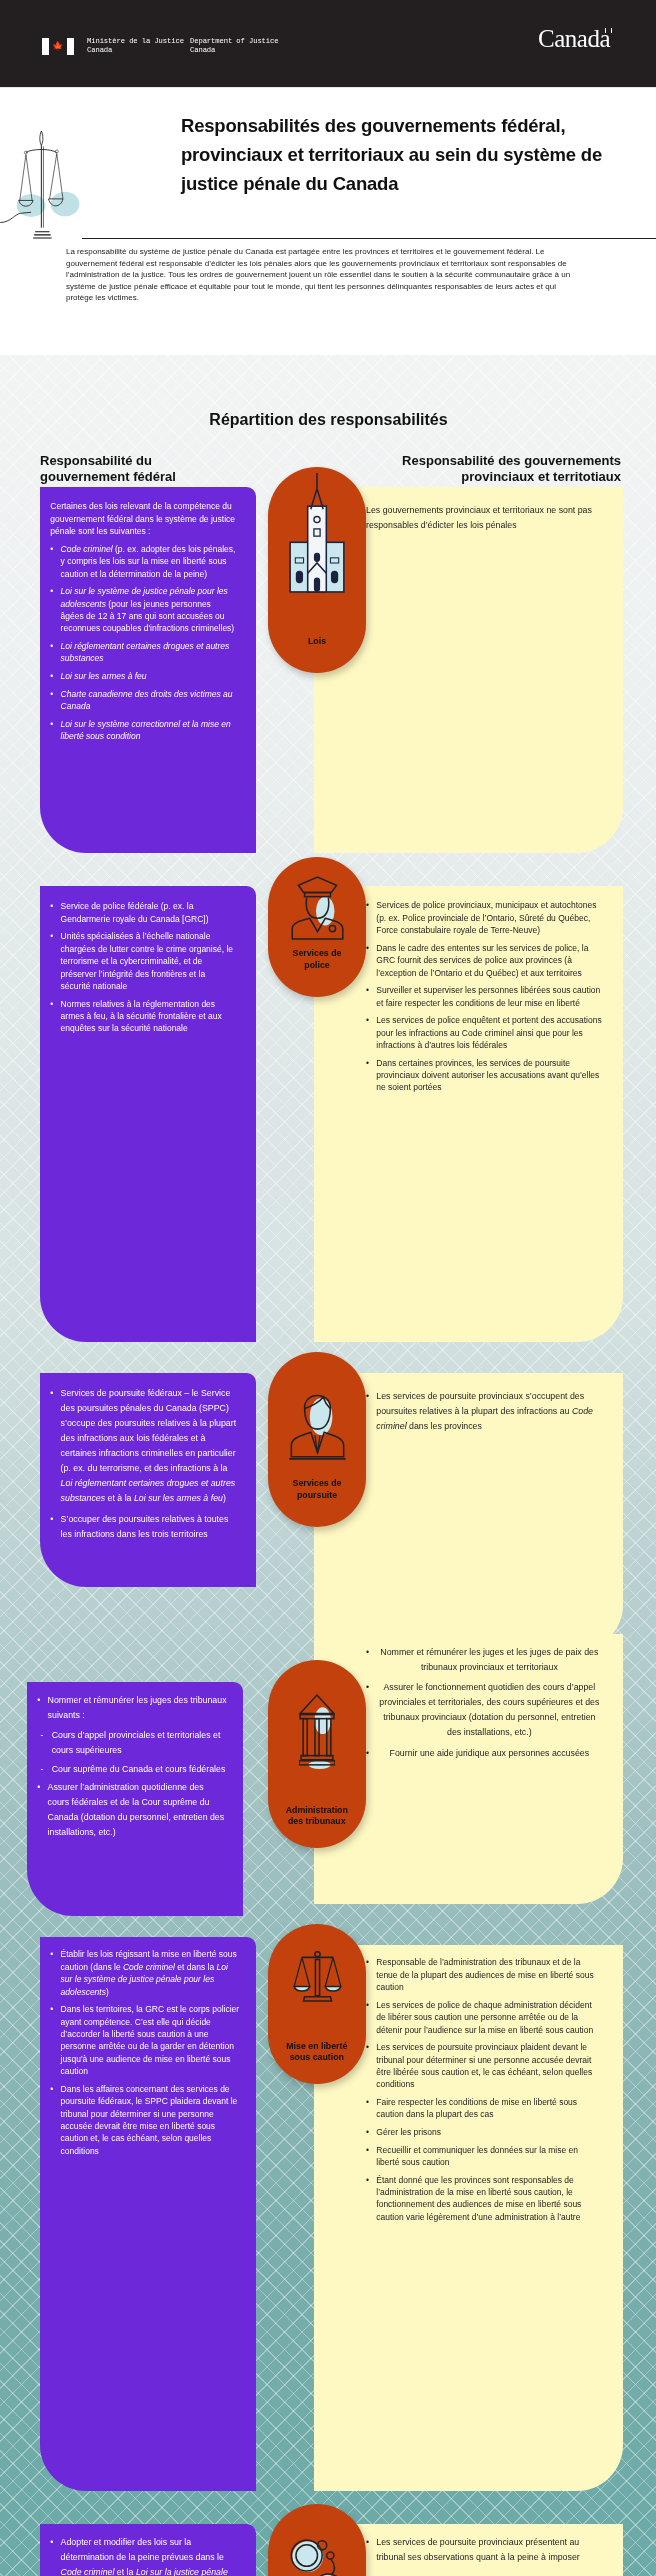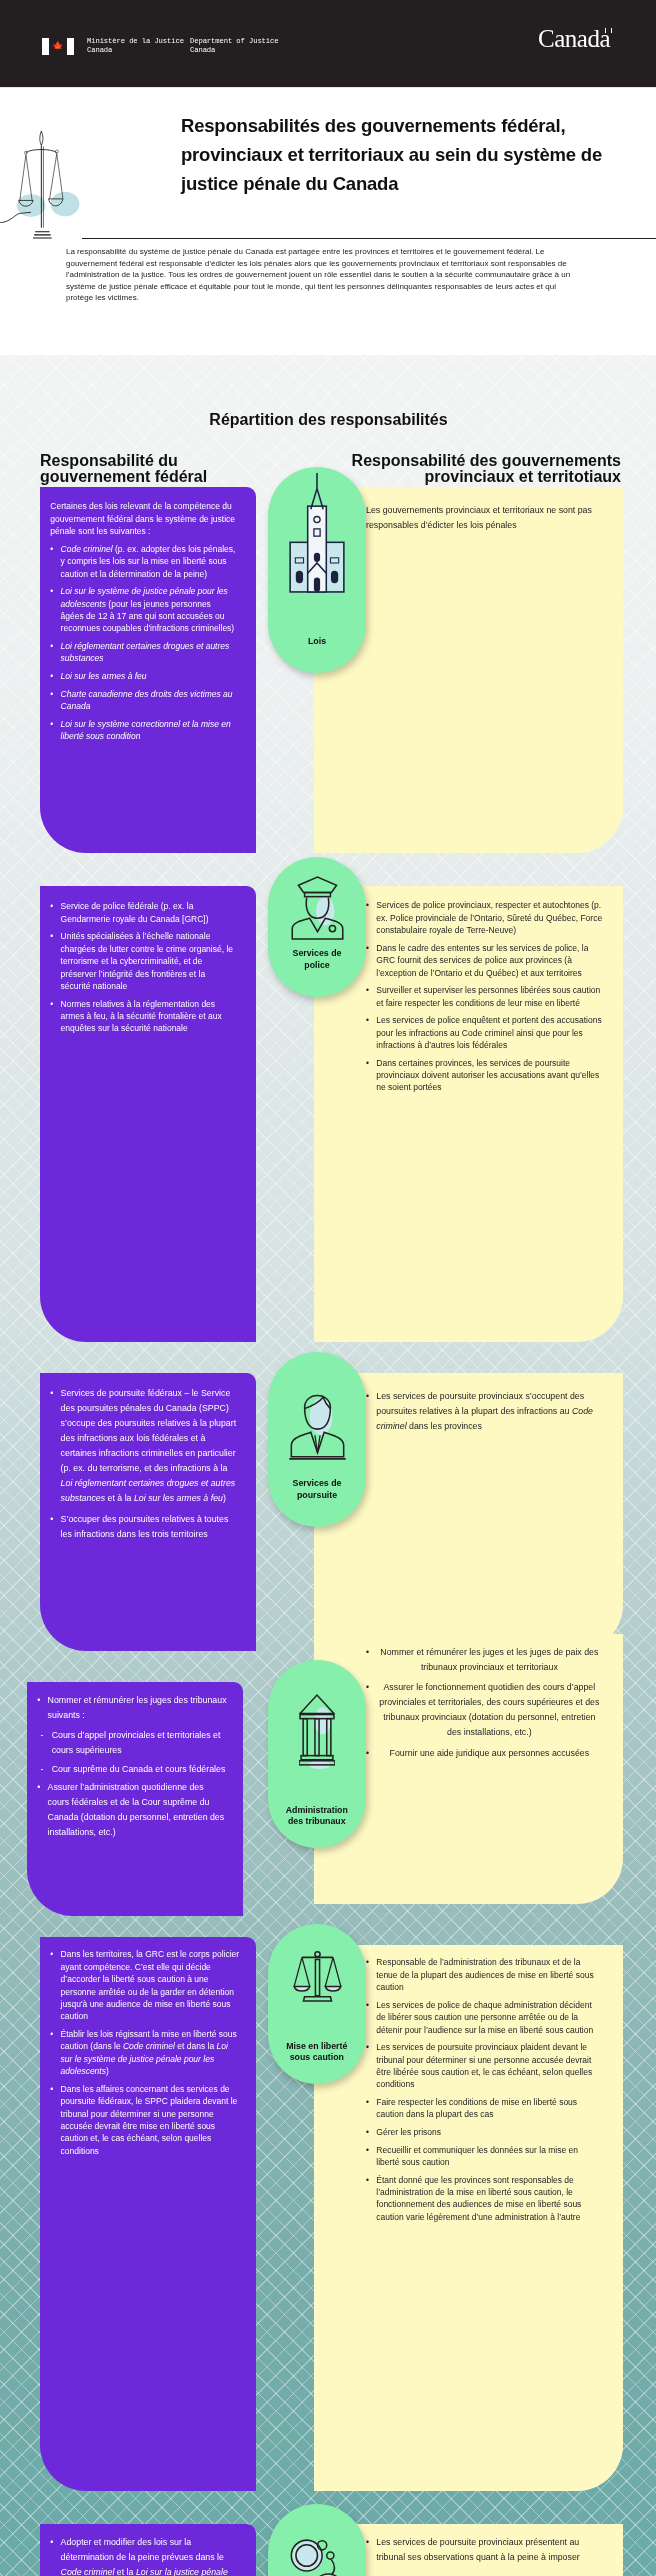--- a/index.html
+++ b/index.html
@@ -25,39 +25,39 @@
   .intro { position: absolute; left: 66px; top: 246px; width: 515px; font-family: "Liberation Sans Narrow","Liberation Sans", sans-serif; font-size: 8px; line-height: 11.6px; color: #222; }
 
   
   .pattern-section { position: absolute; left: 0; top: 355px; width: 657px; height: 2393px;
     background:
       repeating-linear-gradient(45deg, rgba(255,255,255,0) 0 11.3px, rgba(255,255,255,0.35) 11.3px 12.4px),
       repeating-linear-gradient(-45deg, rgba(255,255,255,0) 0 11.3px, rgba(255,255,255,0.35) 11.3px 12.4px),
       linear-gradient(180deg, #f2f4f4 0%, #eef1f1 12%, #d5e1e1 40%, #9fc0c0 62%, #78adab 80%, #63a8a4 100%);
   }
   .section-title { position: absolute; left: 0; width: 657px; text-align: center; font-size: 16px; font-weight: bold; color: #111; }
-  .col-head { position: absolute; top: 453px; font-family: "Liberation Sans Narrow","Liberation Sans", sans-serif; font-size: 16px; font-weight: bold; line-height: 15.5px; color: #111; }
+  .col-head { position: absolute; top: 453px; font-family: "Liberation Sans Narrow","Liberation Sans", sans-serif; font-size: 13px; font-weight: bold; line-height: 15.5px; color: #111; }
   .col-head.left { left: 40px; }
   .col-head.right { right: 36px; text-align: right; }
 
   
   .panel { position: absolute; }
   .panel.fed { background: #6d28d9; color: #fff; border-radius: 0 9.3px 0 46px; }
   .panel.prov { background: #fef9c3; color: #1d1d1d; border-radius: 9.3px 0 46px 0; }
   .panel ul { list-style: none; }
   .panel li { position: relative; padding-left: 10.3px; margin-bottom: 5.2px; }
   .panel li::before { content: "\2022"; position: absolute; left: 0; top: 0; }
   .panel li.dash::before { content: "-"; left: 3.1px; }
   .panel li.dash { padding-left: 14.4px; margin-bottom: 3.1px; }
   .panel p { margin-bottom: 5.2px; }
   .txt-a { font-size: 8.5px; line-height: 12.4px; }
   .txt-n { font-family: "Liberation Sans Narrow","Liberation Sans", sans-serif; font-size: 8.8px; line-height: 15px; }
   em { font-style: italic; }
 
-  .pill { position: absolute; width: 98px; background: #86efac; border-radius: 49px; box-shadow: 2.1px 4.1px 7.2px rgba(0,0,0,0.22); display: flex; flex-direction: column; align-items: center; }
+  .pill { position: absolute; width: 98px; background: #c2410c; border-radius: 49px; box-shadow: 2.1px 4.1px 7.2px rgba(0,0,0,0.22); display: flex; flex-direction: column; align-items: center; }
   .pill .icon { margin-top: 20.6px; }
   .pill .label { position: absolute; bottom: 26px; left: 0; width: 98px; text-align: center; font-weight: bold; font-size: 8.8px; line-height: 11.3px; color: #111; }
 </style>
 </head>
 <body>
 
 <div class="page">
 
   <div class="gov-header">
     <div class="flag">
@@ -144,40 +144,40 @@
 
   <div class="panel fed txt-a" style="left:40px; top:886px; width:216px; height:456px; padding:14.4px 20.6px 0 10.3px;">
     <ul>
       <li>Service de police fédérale (p. ex. la Gendarmerie royale du Canada [GRC])</li>
       <li>Unités spécialisées à l’échelle nationale chargées de lutter contre le crime organisé, le terrorisme et la cybercriminalité, et de préserver l’intégrité des frontières et la sécurité nationale</li>
       <li>Normes relatives à la réglementation des armes à feu, à la sécurité frontalière et aux enquêtes sur la sécurité nationale</li>
     </ul>
   </div>
   <div class="panel prov txt-a" style="left:314px; top:886px; width:309px; height:456px; padding:13.4px 20.6px 0 52px;">
     <ul>
-      <li>Services de police provinciaux, respecter et autochtones (p. ex. Police provinciale de l’Ontario, Sûreté du Québec, Force constabulaire royale de Terre-Neuve)</li>
+      <li>Services de police provinciaux, municipaux et autochtones (p. ex. Police provinciale de l’Ontario, Sûreté du Québec, Force constabulaire royale de Terre-Neuve)</li>
       <li>Dans le cadre des ententes sur les services de police, la GRC fournit des services de police aux provinces (à l’exception de l’Ontario et du Québec) et aux territoires</li>
       <li>Surveiller et superviser les personnes libérées sous caution et faire respecter les conditions de leur mise en liberté</li>
       <li>Les services de police enquêtent et portent des accusations pour les infractions au Code criminel ainsi que pour les infractions à d’autres lois fédérales</li>
       <li>Dans certaines provinces, les services de poursuite provinciaux doivent autoriser les accusations avant qu’elles ne soient portées</li>
     </ul>
   </div>
   <div class="pill" style="left:268px; top:857px; height:140px;">
     <svg class="icon" width="57" height="67" viewBox="0 0 110 130" style="margin-top:17.5px;">
       <ellipse cx="70" cy="70" rx="18" ry="28" fill="#c9e7ec"></ellipse>
       <path d="M18 20 L55 4 L92 20 L82 34 L28 34 Z" fill="none" stroke="#222" stroke-width="3"></path>
       <rect x="30" y="34" width="50" height="8" fill="none" stroke="#222" stroke-width="3"></rect>
       <path d="M34 44 C30 70,40 84,55 84 C70 84,80 70,76 44" fill="none" stroke="#222" stroke-width="3"></path>
       <path d="M6 124 L6 104 C6 92,24 88,40 84 L55 110 L70 84 C86 88,104 92,104 104 L104 124 Z" fill="none" stroke="#222" stroke-width="3"></path>
       <circle cx="84" cy="104" r="6" fill="none" stroke="#222" stroke-width="3"></circle>
     </svg>
     <div class="label" style="width:67px; left:15.5px;">Services de police</div>
   </div>
 
-  <div class="panel fed txt-n" style="left:40px; top:1373px; width:216px; height:278px; padding:13.4px 15.5px 0 10.3px;">
+  <div class="panel fed txt-n" style="left:40px; top:1373px; width:216px; height:214px; padding:13.4px 15.5px 0 10.3px;">
     <ul>
       <li><span>Services de poursuite fédéraux – le Service des poursuites pénales du Canada (SPPC) s’occupe des poursuites relatives à la plupart des infractions aux lois fédérales et à certaines infractions criminelles en particulier (p. ex. du terrorisme, et des infractions à la </span><em>Loi réglementant certaines drogues et autres substances</em><span> et à la </span><em>Loi sur les armes à feu</em><span>)</span></li>
       <li>S’occuper des poursuites relatives à toutes les infractions dans les trois territoires</li>
     </ul>
   </div>
   <div class="panel prov txt-n" style="left:314px; top:1373px; width:309px; height:278px; padding:15.5px 20.6px 0 52px;">
     <ul>
       <li><span>Les services de poursuite provinciaux s’occupent des poursuites relatives à la plupart des infractions au </span><em>Code criminel</em><span> dans les provinces</span></li>
     </ul>
   </div>
@@ -218,22 +218,22 @@
       <rect x="31" y="50" width="8" height="72" fill="none" stroke="#222" stroke-width="3"></rect>
       <rect x="54" y="50" width="8" height="72" fill="none" stroke="#222" stroke-width="3"></rect>
       <rect x="4" y="122" width="62" height="8" fill="none" stroke="#222" stroke-width="3"></rect>
       <rect x="0" y="132" width="70" height="8" fill="none" stroke="#222" stroke-width="3"></rect>
     </svg>
     <div class="label" style="width:77px; left:10.3px; bottom:20.6px;">Administration des tribunaux</div>
   </div>
 
   <div class="panel fed txt-a" style="left:40px; top:1937px; width:216px; height:554px; padding:11.3px 15.5px 0 10.3px;">
     <ul>
+      <li><span>Établir les lois régissant la mise en liberté sous caution (dans le </span><em>Code criminel</em><span> et dans la </span><em>Loi sur le système de justice pénale pour les adolescents</em><span>)</span></li>
       <li>Dans les territoires, la GRC est le corps policier ayant compétence. C’est elle qui décide d’accorder la liberté sous caution à une personne arrêtée ou de la garder en détention jusqu'à une audience de mise en liberté sous caution</li>
-      <li><span>Établir les lois régissant la mise en liberté sous caution (dans le </span><em>Code criminel</em><span> et dans la </span><em>Loi sur le système de justice pénale pour les adolescents</em><span>)</span></li>
       <li>Dans les affaires concernant des services de poursuite fédéraux, le SPPC plaidera devant le tribunal pour déterminer si une personne accusée devrait être mise en liberté sous caution et, le cas échéant, selon quelles conditions</li>
     </ul>
   </div>
   <div class="panel prov txt-a" style="left:314px; top:1945px; width:309px; height:546px; padding:11.3px 20.6px 0 52px;">
     <ul>
       <li>Responsable de l’administration des tribunaux et de la tenue de la plupart des audiences de mise en liberté sous caution</li>
       <li>Les services de police de chaque administration décident de libérer sous caution une personne arrêtée ou de la détenir pour l’audience sur la mise en liberté sous caution</li>
       <li>Les services de poursuite provinciaux plaident devant le tribunal pour déterminer si une personne accusée devrait être libérée sous caution et, le cas échéant, selon quelles conditions</li>
       <li>Faire respecter les conditions de mise en liberté sous caution dans la plupart des cas</li>
       <li>Gérer les prisons</li>

